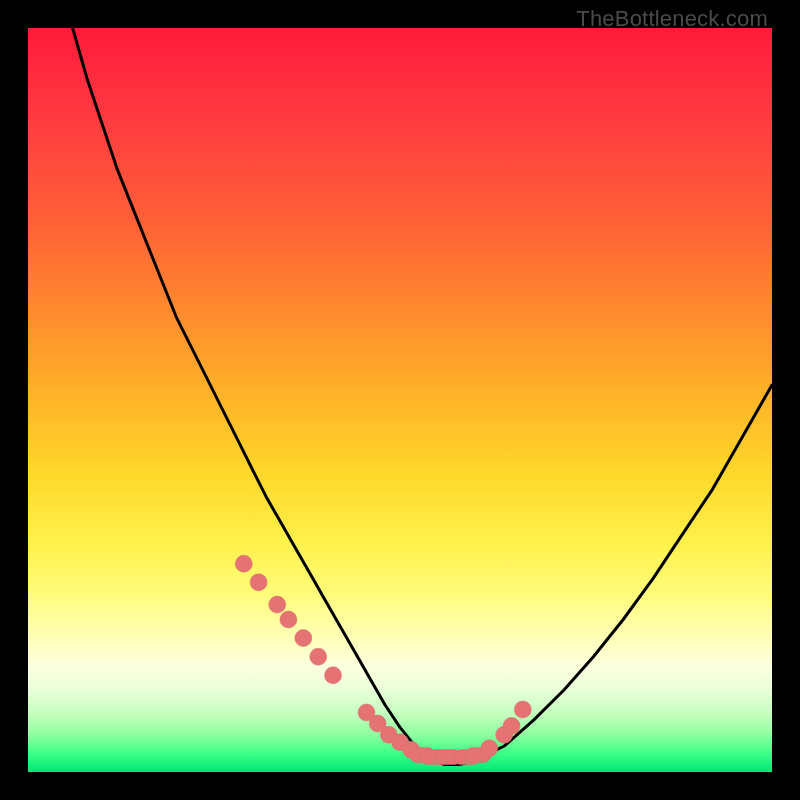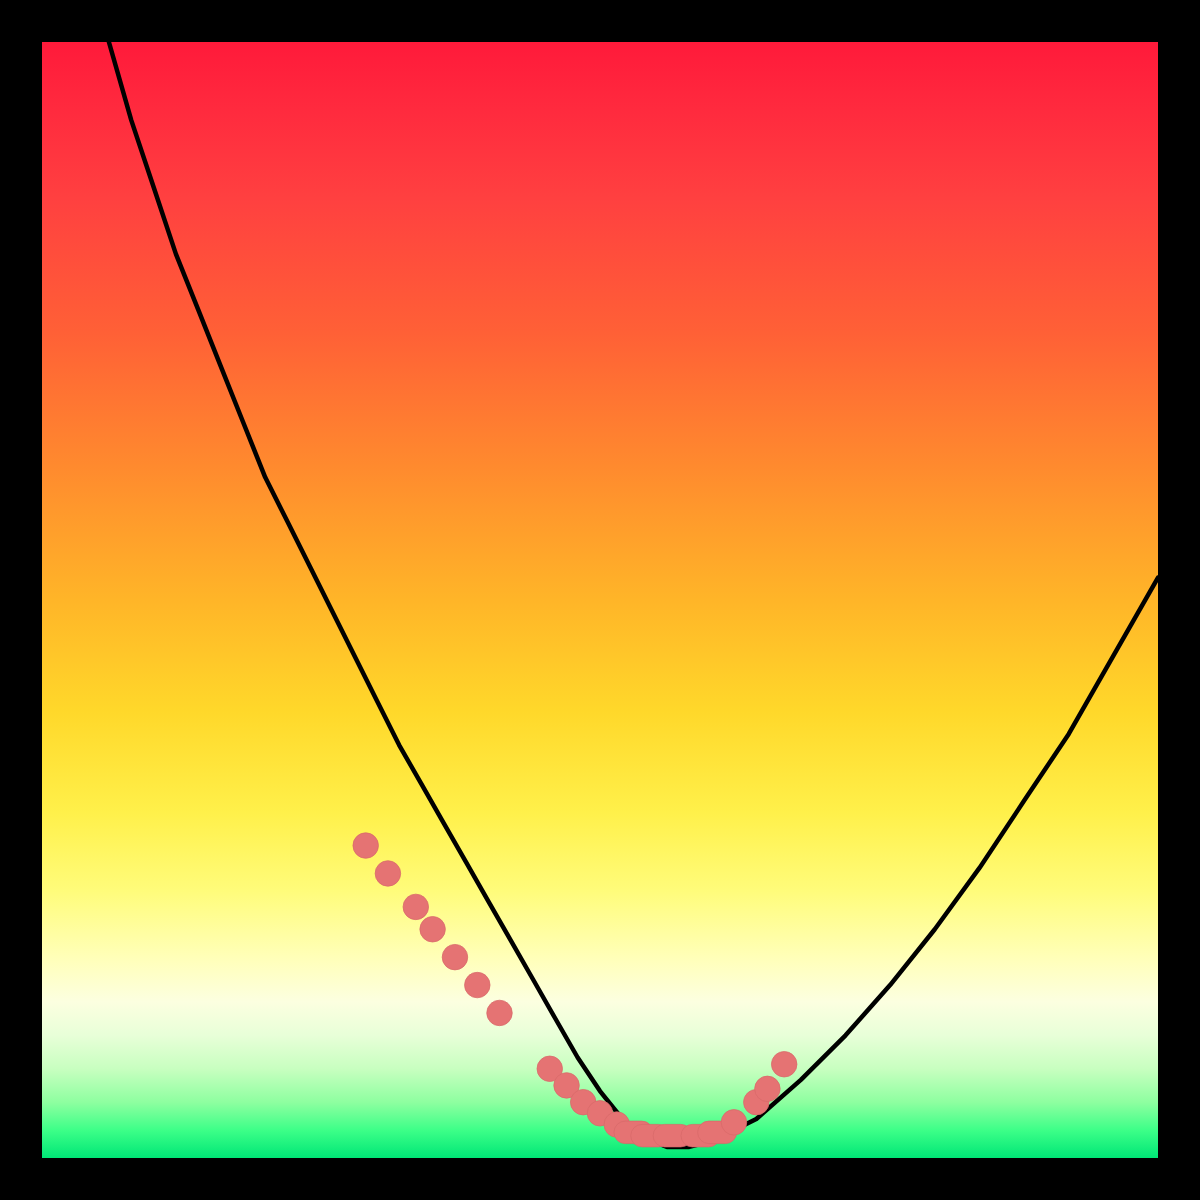--- a/index.html
+++ b/index.html
@@ -91,13 +91,14 @@
           <rect x="407.4" y="721.6" width="26" height="15" rx="7.5" fill="#e57373" stroke="#d86a6a" stroke-width="0.5"></rect>
           <rect x="426.0" y="721.6" width="26" height="15" rx="7.5" fill="#e57373" stroke="#d86a6a" stroke-width="0.5"></rect>
           <rect x="437.1" y="719.4" width="26" height="15" rx="7.5" fill="#e57373" stroke="#d86a6a" stroke-width="0.5"></rect>
           <circle cx="461.3" cy="720.2" r="8.5" fill="#e57373" stroke="#d86a6a" stroke-width="0.5"></circle>
           <circle cx="476.2" cy="706.8" r="8.5" fill="#e57373" stroke="#d86a6a" stroke-width="0.5"></circle>
           <circle cx="483.6" cy="697.9" r="8.5" fill="#e57373" stroke="#d86a6a" stroke-width="0.5"></circle>
           <circle cx="494.8" cy="681.5" r="8.5" fill="#e57373" stroke="#d86a6a" stroke-width="0.5"></circle>
         </g>
     </svg>
   </div>
+  <div class="watermark">TheBottleneck.com</div>
 </div>
 
 </body></html>

